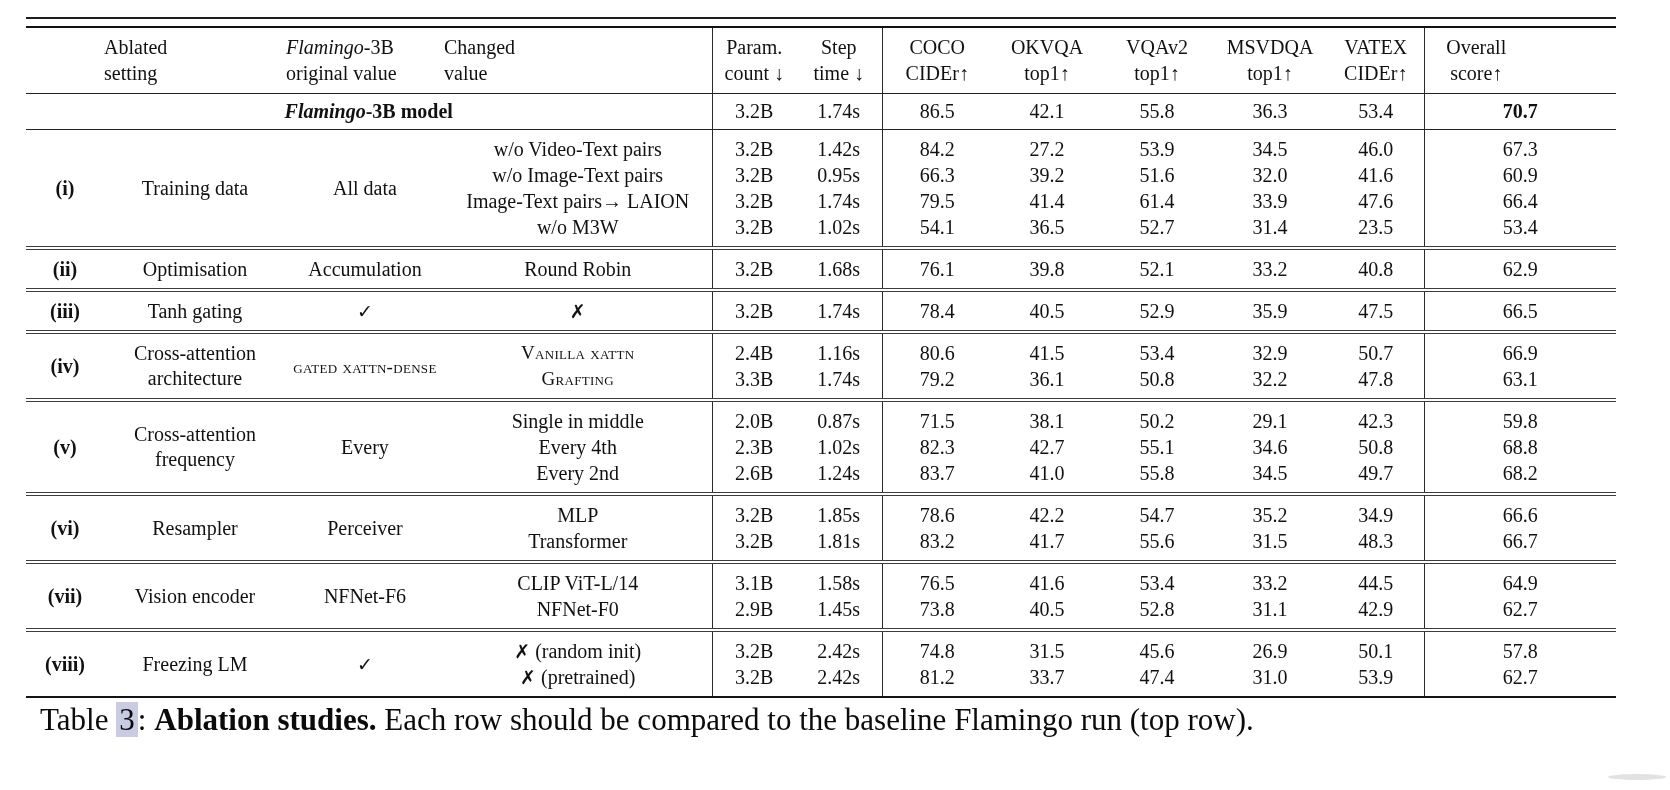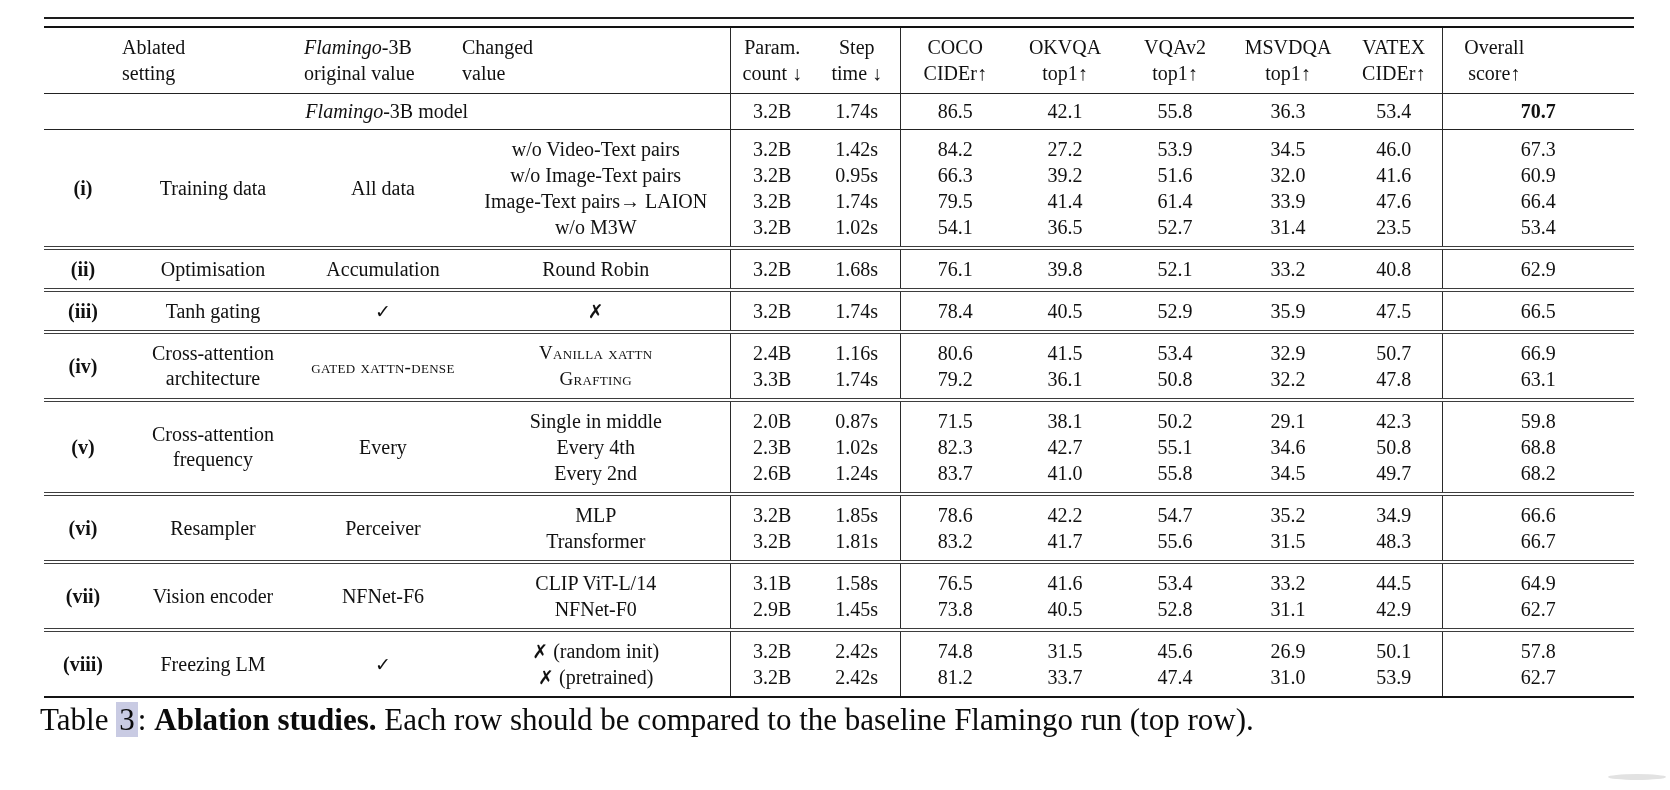--- a/index.html
+++ b/index.html
@@ -1,37 +1,37 @@
 <!DOCTYPE html>
 <html><head>
 <meta charset="utf-8">
 <style>
   html,body{margin:0;padding:0;background:#ffffff;}
   body{width:1670px;height:790px;overflow:hidden;font-family:"Liberation Serif","DejaVu Serif","DejaVu Sans",serif;color:#111;}
   .page{position:relative;width:1670px;height:790px;}
-  .tablewrap{position:absolute;left:44px;top:17px;width:1590px;}
+  .tablewrap{position:absolute;left:26px;top:17px;width:1590px;}
   .toprule{height:7px;border-top:2px solid #1d1d1d;border-bottom:2.5px solid #121212;}
   table{border-collapse:collapse;table-layout:fixed;width:1590px;font-size:20px;line-height:25px;}
   th,td{padding:0;vertical-align:middle;font-weight:normal;}
   thead th{padding:6px 0 7px 0;}
   .hl{height:26px;line-height:26px;}
   .vl{border-left:1.2px solid #2a2a2a;}
   tr.header-row{border-bottom:1.4px solid #222;}
   tr.baseline-row{border-bottom:1.4px solid #222;}
   tr.baseline-row td{padding:5px 0;}
   tr.sec-d{border-top:4px double #3d3d3d;}
   tbody.section td{padding:6px 0;}
   .bottomrule{border-top:2.2px solid #141414;}
   .cl{height:26px;line-height:26px;}
   .idx{text-align:center;font-weight:bold;}
   .setting,.orig,.changed{text-align:center;}
   .num{text-align:center;}
   .padR{padding-right:88px;}
   th.col-setting,th.col-original,th.col-changed{text-align:left;}
-  .baseline-label{text-align:center;font-weight:normal;}
+  .baseline-label{text-align:center;font-weight:bold;}
   .sc{font-variant:small-caps;font-size:19px;letter-spacing:.3px;}
   .ctr{text-align:center;padding-right:14px;margin-top:46px;}
   .glyph{font-family:"DejaVu Sans",sans-serif;font-weight:600;font-size:19px;}
   .caption{position:absolute;left:40px;top:700px;width:1610px;font-size:31px;line-height:40px;color:#0b0b0b;}
   .cap-line{white-space:nowrap;}
   .num-link{background:#c9cbe3;padding:0 3px;}
   .cap-heading{font-weight:bold;margin-left:8px;}
   .artifact{display:inline-block;font-family:"DejaVu Sans",sans-serif;font-size:24px;letter-spacing:-1.5px;color:#3a3a3a;background:#f1f1f1;padding:1px 8px 1px 2px;filter:blur(1.1px);transform:scaleY(.82) rotate(-.4deg);vertical-align:baseline;}
   .smudge{position:absolute;right:4px;bottom:10px;width:58px;height:6px;border-radius:50%;background:#e2e2e2;}
   i{font-style:italic;}

